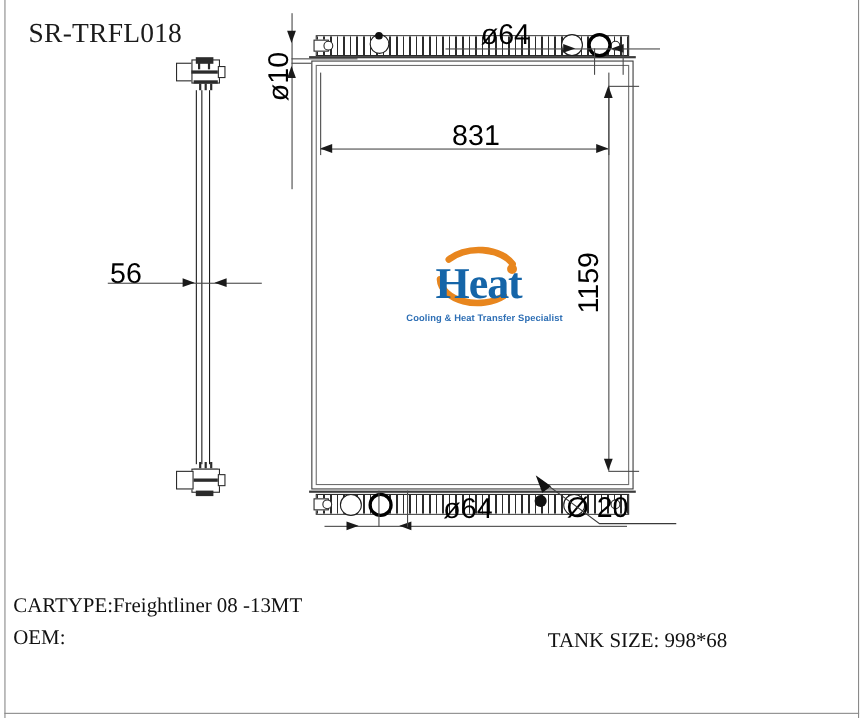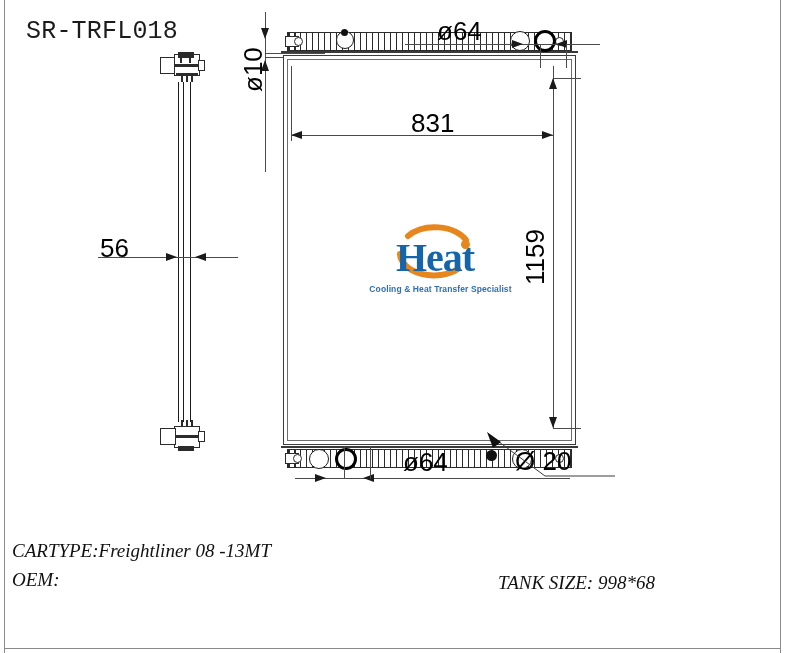--- a/index.html
+++ b/index.html
@@ -21,36 +21,36 @@
   
   .frame-line { position: absolute; background: #8a8a8a; }
   .frame-left   { left: 4px;  top: 0;     width: 1px;  height: 653px; }
   .frame-right  { left: 780px; top: 0;    width: 1px;  height: 653px; }
   .frame-bottom { left: 4px;  top: 648px; width: 777px; height: 1px; }
 
   
   .part-no {
     position: absolute;
     left: 26px; top: 17px;
-    font-family: Liberation Mono, monospace;
+    font-family: Liberation Serif, serif;
     font-size: 25px;
     color: #1b1b1b;
     letter-spacing: 0.2px;
     white-space: nowrap;
   }
   .spec-block {
     position: absolute;
     font-family: "Liberation Serif", serif;
     font-size: 19px;
     color: #111111;
     white-space: nowrap;
   }
   .spec-left  { left: 12px; top: 536px; }
   .spec-right { left: 498px; top: 568px; }
-  .spec-block .line { line-height: 29px; font-style: italic; }
+  .spec-block .line { line-height: 29px; }
 
   
   .dim {
     position: absolute;
     font-family: "Liberation Sans", sans-serif;
     color: #000000;
     font-weight: 400;
     white-space: nowrap;
   }
   .dim-64-top   { left: 437px; top: 16px;  font-size: 26px; }

